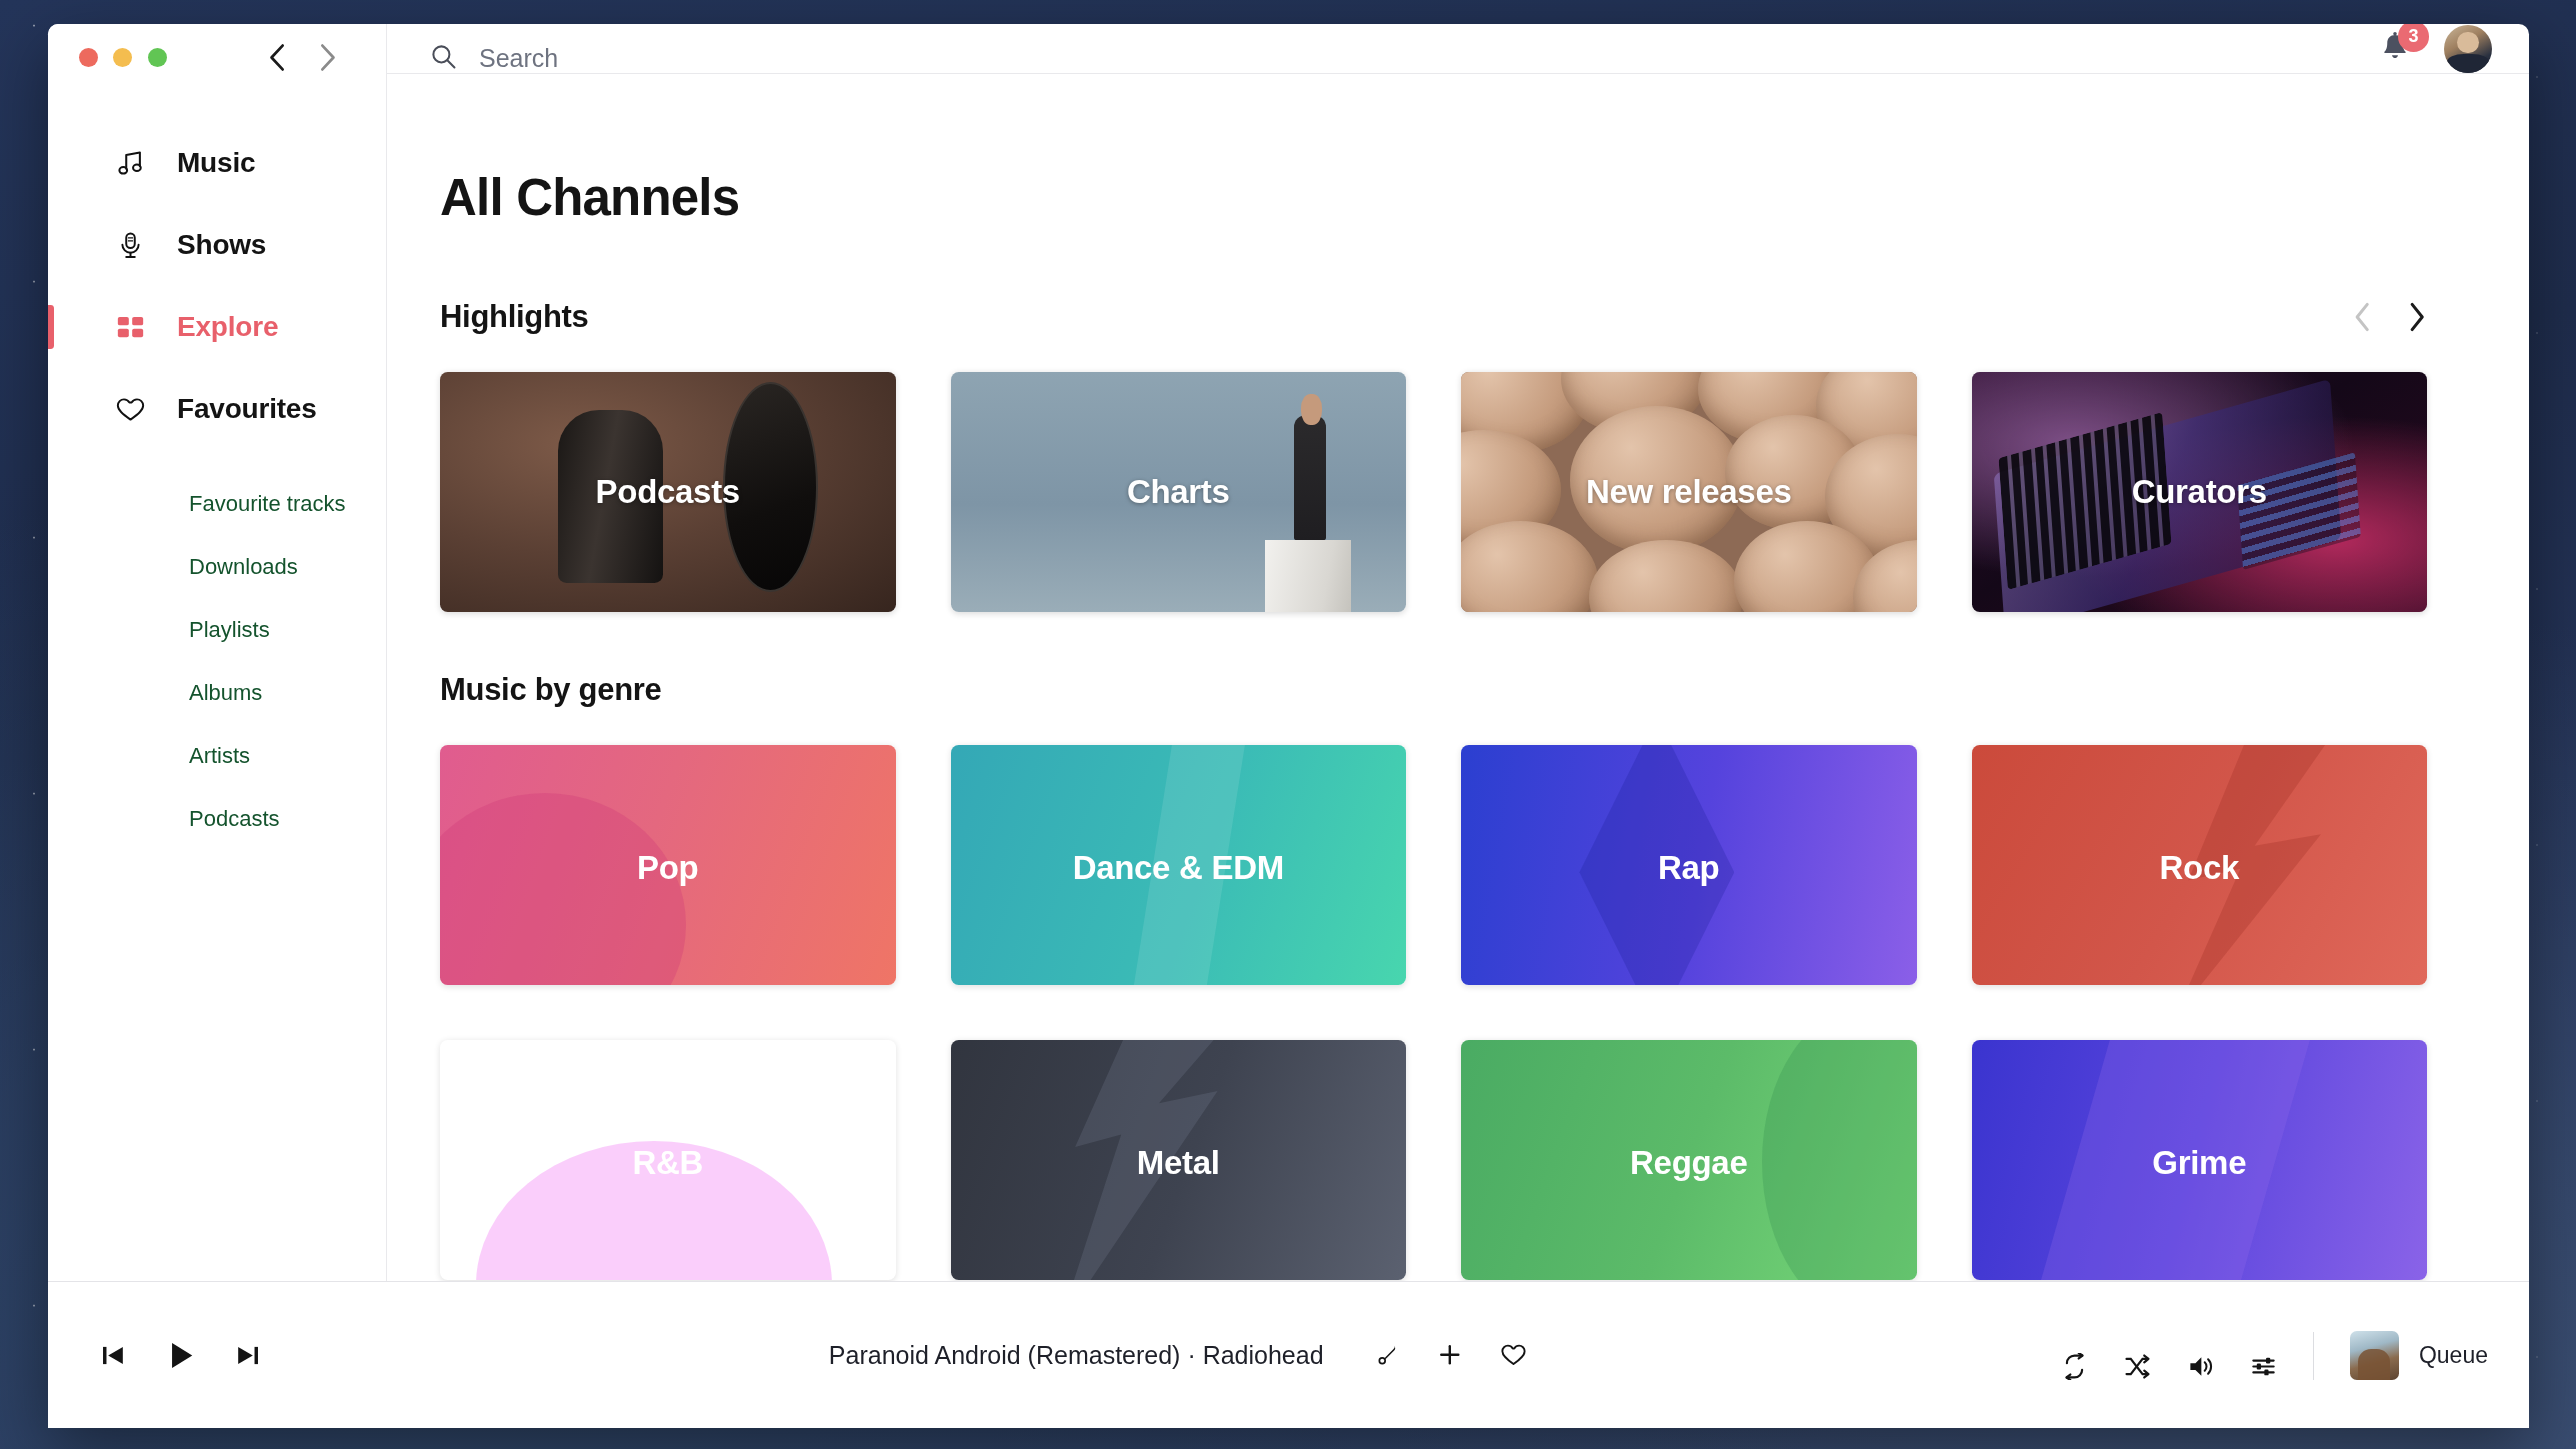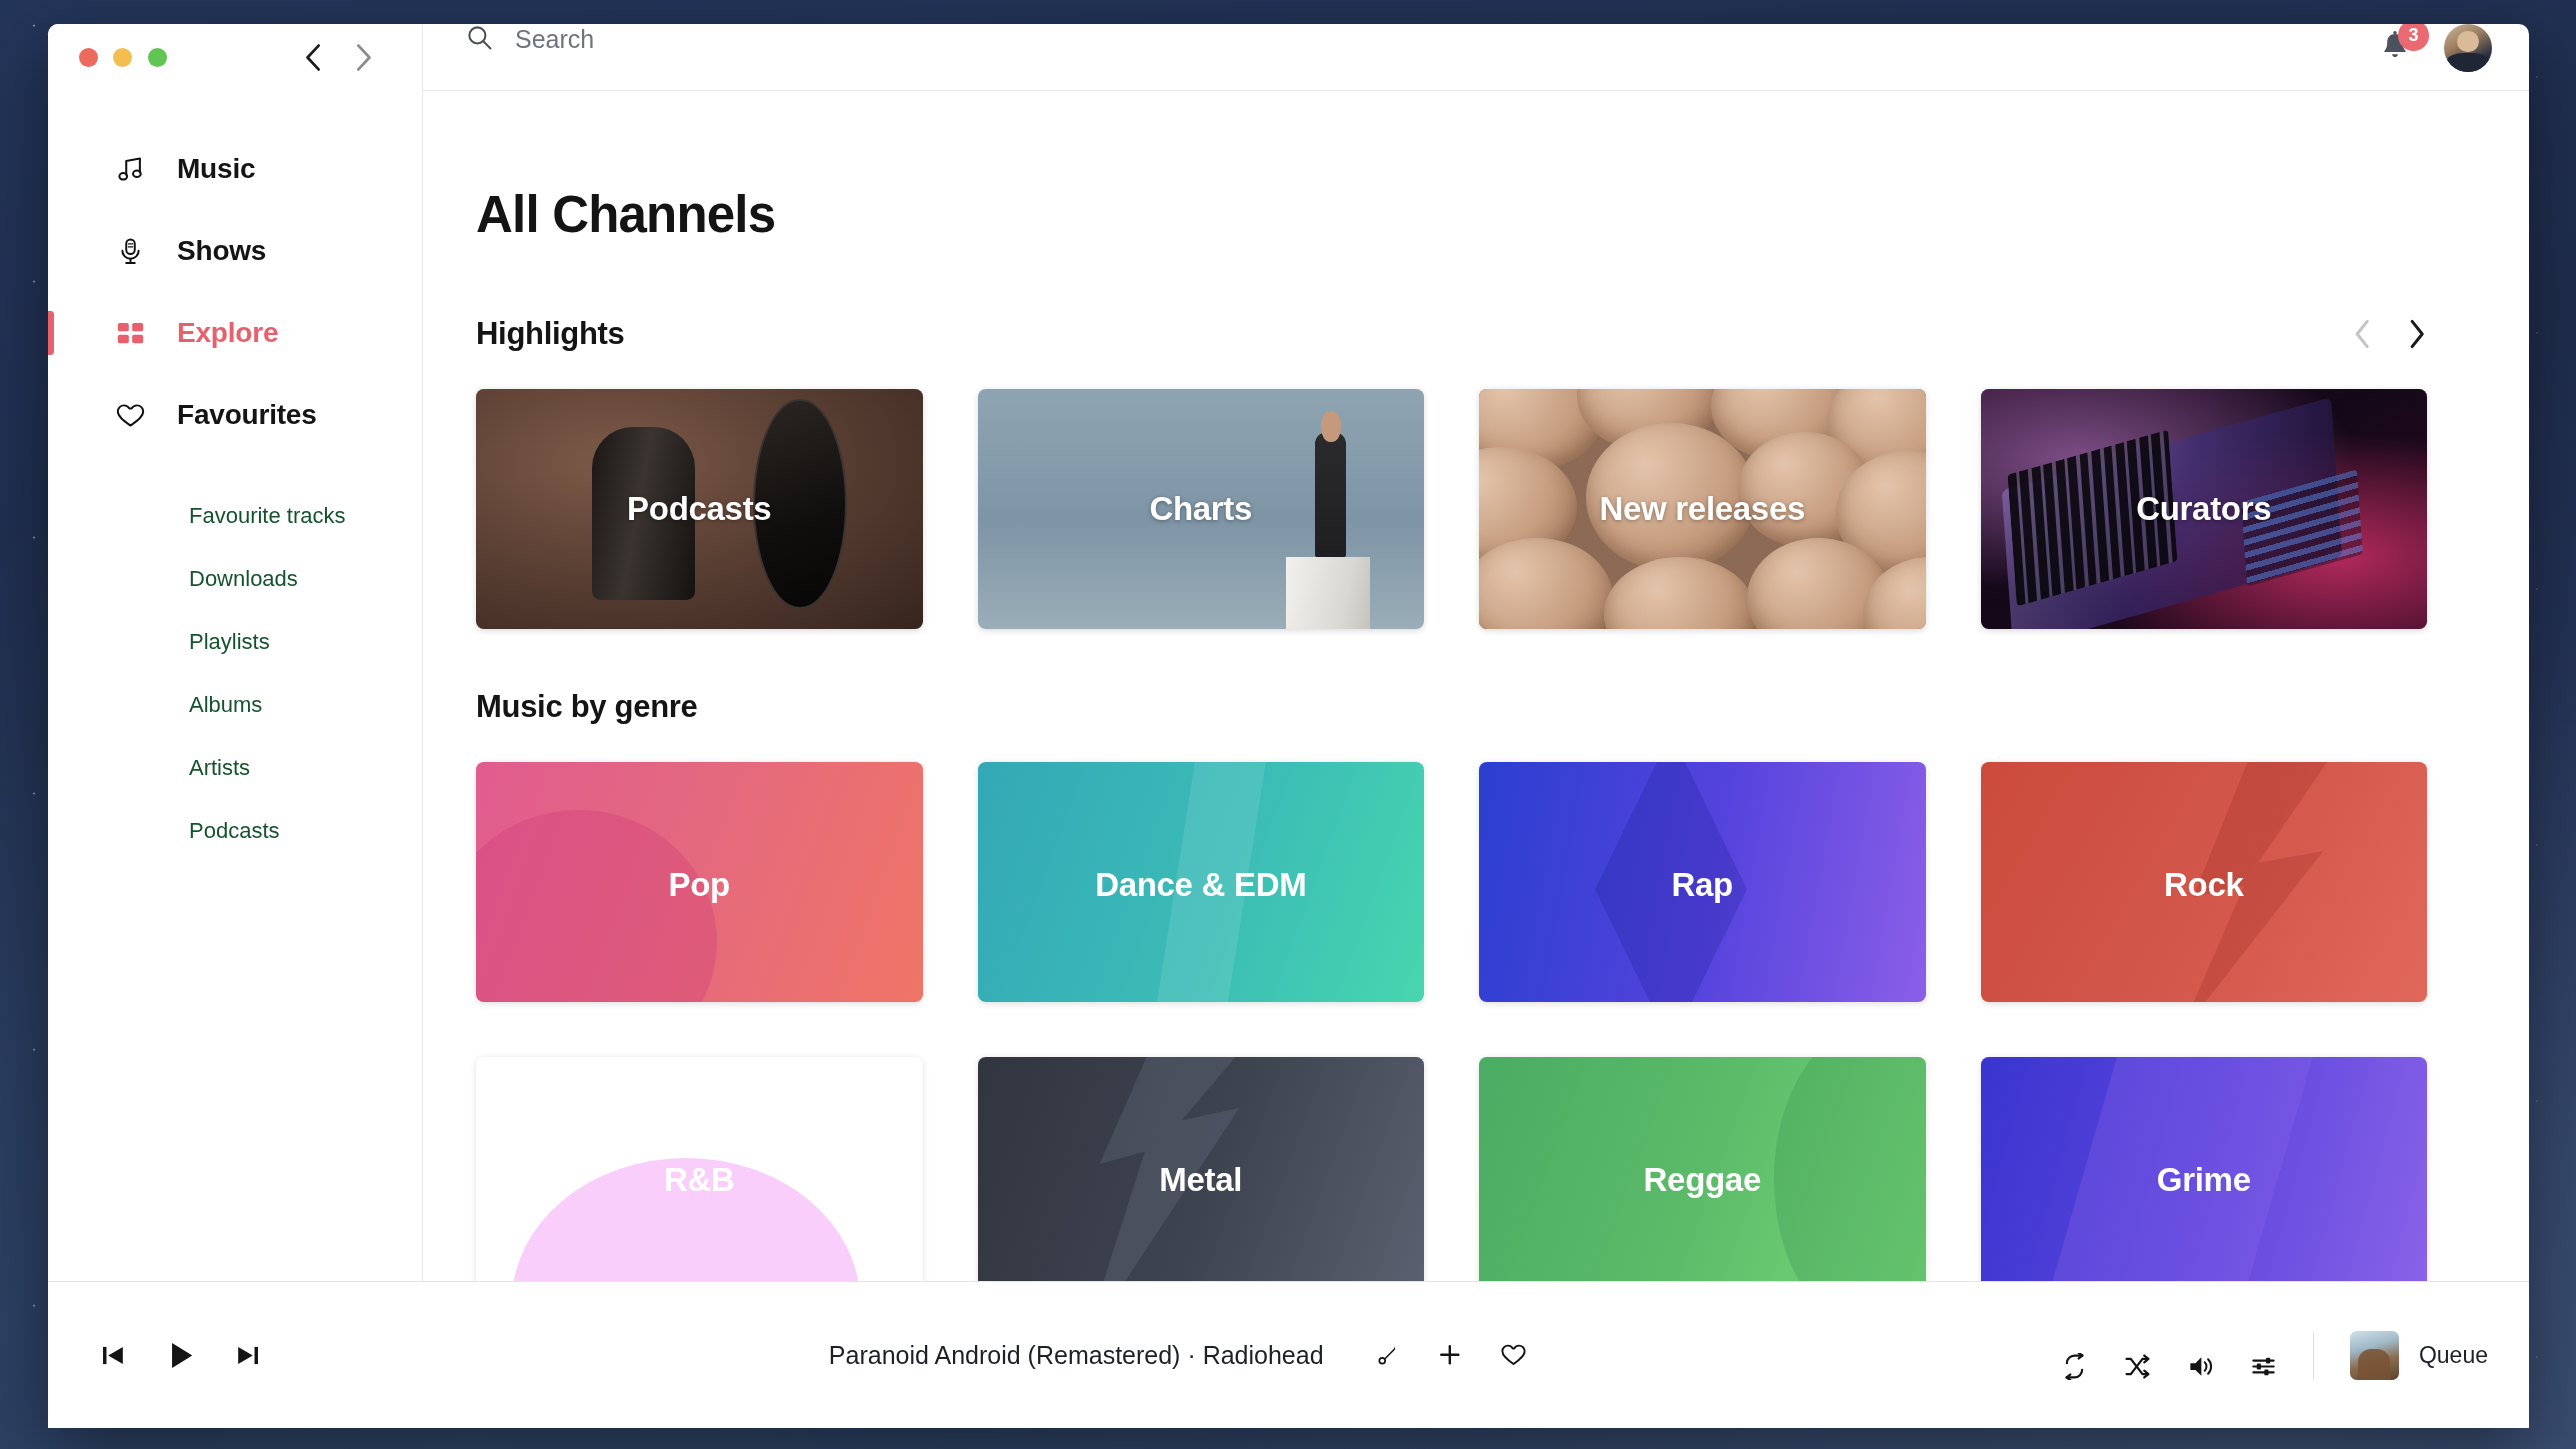--- a/index.html
+++ b/index.html
@@ -47,27 +47,26 @@
     box-shadow: 0 22px 68px rgba(0,0,0,.42);
     overflow: hidden;
     display: flex;
     flex-direction: column;
   }
 
   .window-body { flex: 1; display: flex; min-height: 0; }
 
   
   .sidebar {
-    width: 375px;
+    width: 339px;
     background: #fff;
     border-right: 0.9px solid #e9e9ec;
     display: flex;
     flex-direction: column;
     flex-shrink: 0;
-    gap: 6px;
   }
   .traffic {
     height: 66px;
     display: flex;
     align-items: center;
     padding-left: 31px;
     gap: 15.3px;
   }
   .dot { width: 19px; height: 19px; border-radius: 50%; }
   .dot.red    { background: #ed6a5e; }
@@ -110,24 +109,24 @@
     padding-left: 141px;
     font-size: 22px;
     color: #14532d;
     cursor: pointer;
   }
 
   
   .main { flex: 1; display: flex; flex-direction: column; min-width: 0; }
 
   .topbar {
-    height: 67px;
+    height: 50px;
     border-bottom: 0.9px solid #e9e9ec;
     display: flex;
-    align-items: flex-start;
+    align-items: flex-end;
     padding: 0 37px 0 43px;
     flex-shrink: 0;
   }
   .search-wrap { display: flex; align-items: center; gap: 22px; flex: 1; }
   .search-input {
     border: none; outline: none; background: transparent;
     font-family: "Liberation Sans", sans-serif;
     font-size: 25px;
     color: #20232b;
     width: 528px;

